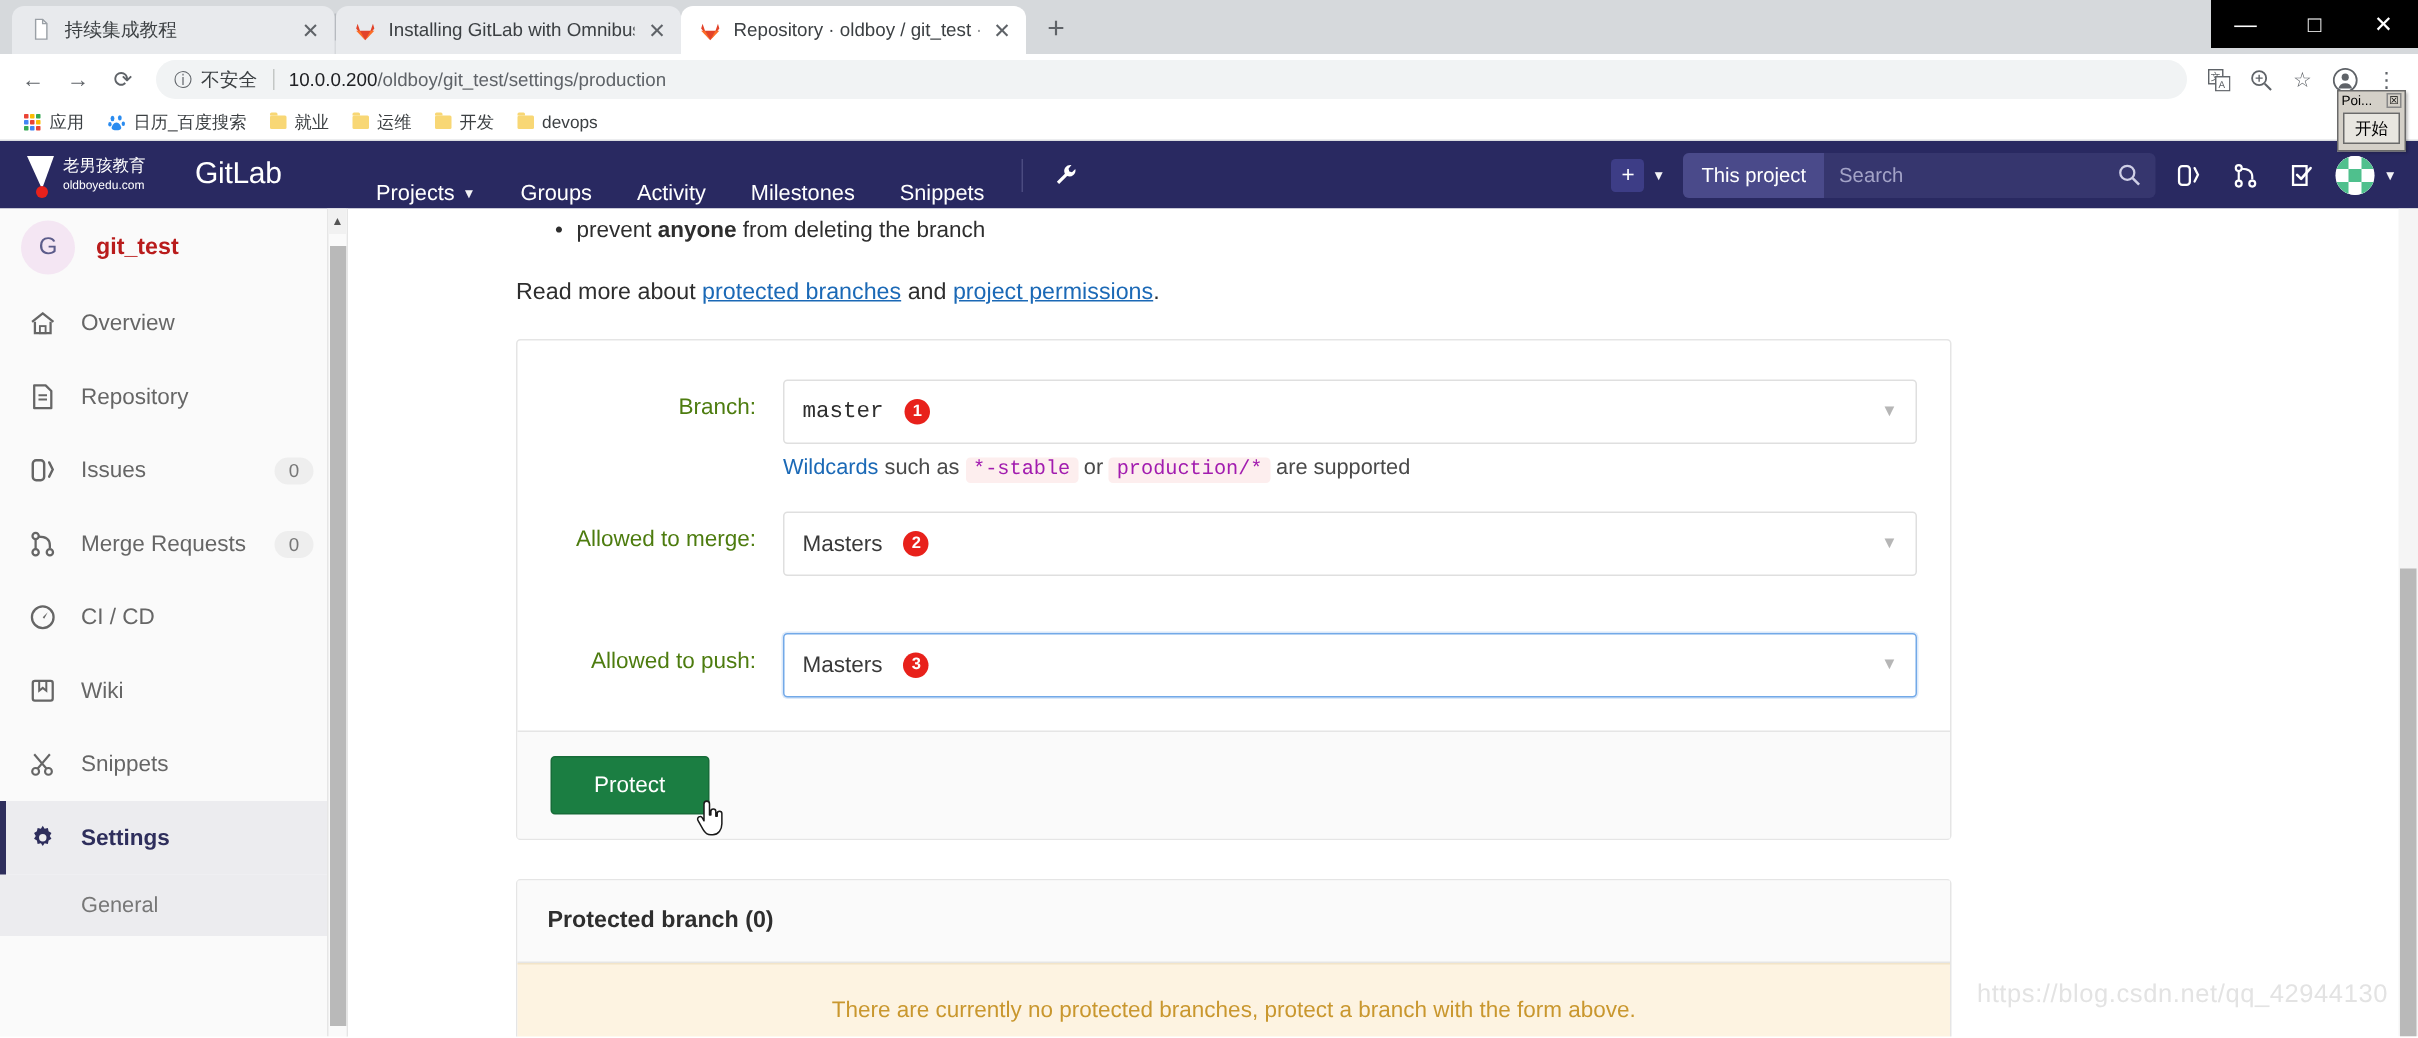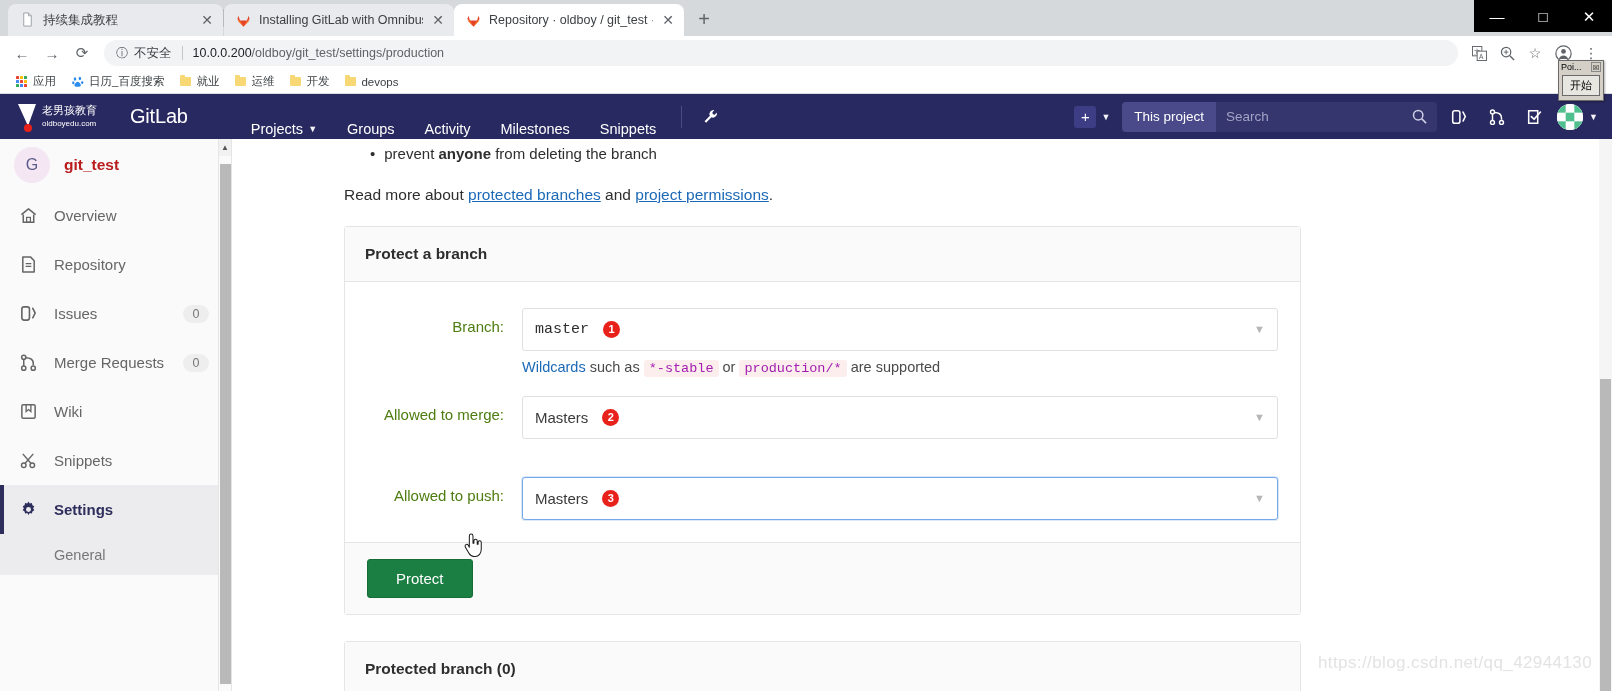--- a/index.html
+++ b/index.html
@@ -548,20 +548,29 @@
             <circle cx="5" cy="16" r="2.2" fill="none" stroke="#666" stroke-width="1.6"></circle>
             <circle cx="15" cy="16" r="2.2" fill="none" stroke="#666" stroke-width="1.6"></circle>
             <path d="M5 7v7" stroke="#666" stroke-width="1.6"></path>
             <path d="M7 5c5 0 8 2 8 6v2" fill="none" stroke="#666" stroke-width="1.6"></path>
           </svg>
       </span>
       <span>Merge Requests</span>
       <span class="badge">0</span>
     </div>
 
+    <div class="side-item">
+      <span class="ico">
+        <svg width="19" height="19" viewBox="0 0 20 20">
+            <circle cx="10" cy="10" r="7.6" fill="none" stroke="#666" stroke-width="1.6"></circle>
+            <path d="M10 10l3.5-3.5L11 11z" fill="#666"></path>
+          </svg>
+      </span>
+      <span>CI / CD</span>
+    </div>
 
     <div class="side-item">
       <span class="ico">
         <svg width="19" height="19" viewBox="0 0 20 20">
             <rect x="3" y="3" width="14" height="14" rx="1.5" fill="none" stroke="#666" stroke-width="1.6"></rect>
             <path d="M7.5 3v7l2.5-2 2.5 2V3" fill="none" stroke="#666" stroke-width="1.4"></path>
           </svg>
       </span>
       <span>Wiki</span>
     </div>
@@ -602,21 +611,20 @@
     <div class="bullet-line">
       <span class="bullet-dot">•</span>
       <span><span>prevent </span><b>anyone</b><span> from deleting the branch</span></span>
     </div>
 
     <div class="readmore">
       <span>Read more about </span><a href="#">protected branches</a><span> and </span><a href="#">project permissions</a><span>.</span>
     </div>
 
     <div class="card">
-      <div class="card-head">Protect a branch</div>
       <div class="card-body">
 
         <div class="form-row">
           <div class="form-label">Branch:</div>
           <div class="field-wrap">
             <div class="select-box">
               <span class="select-val mono">master</span>
               <span class="step-badge">1</span>
               <span class="sel-caret">▼</span>
             </div>

